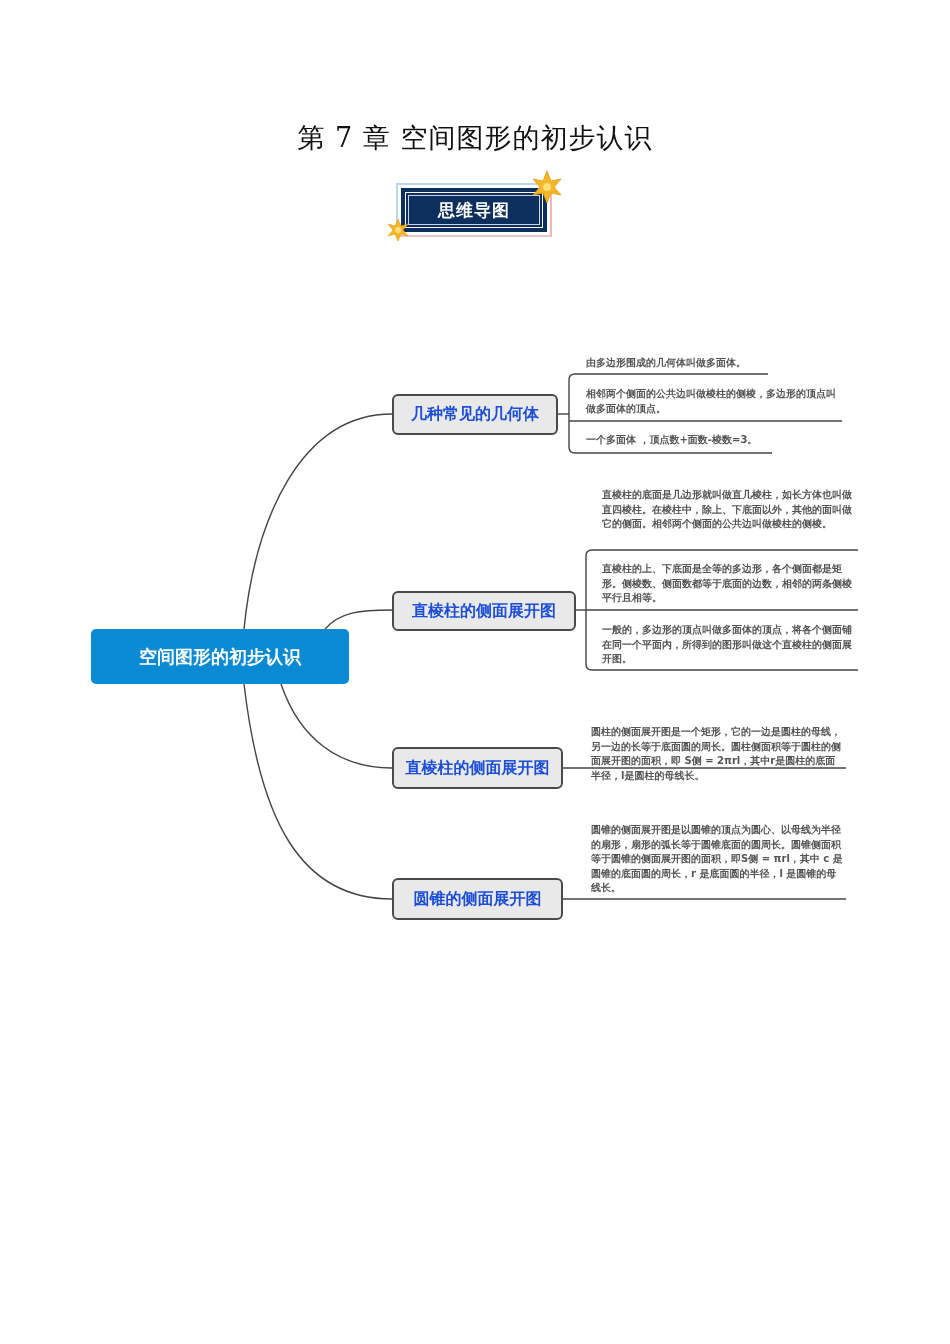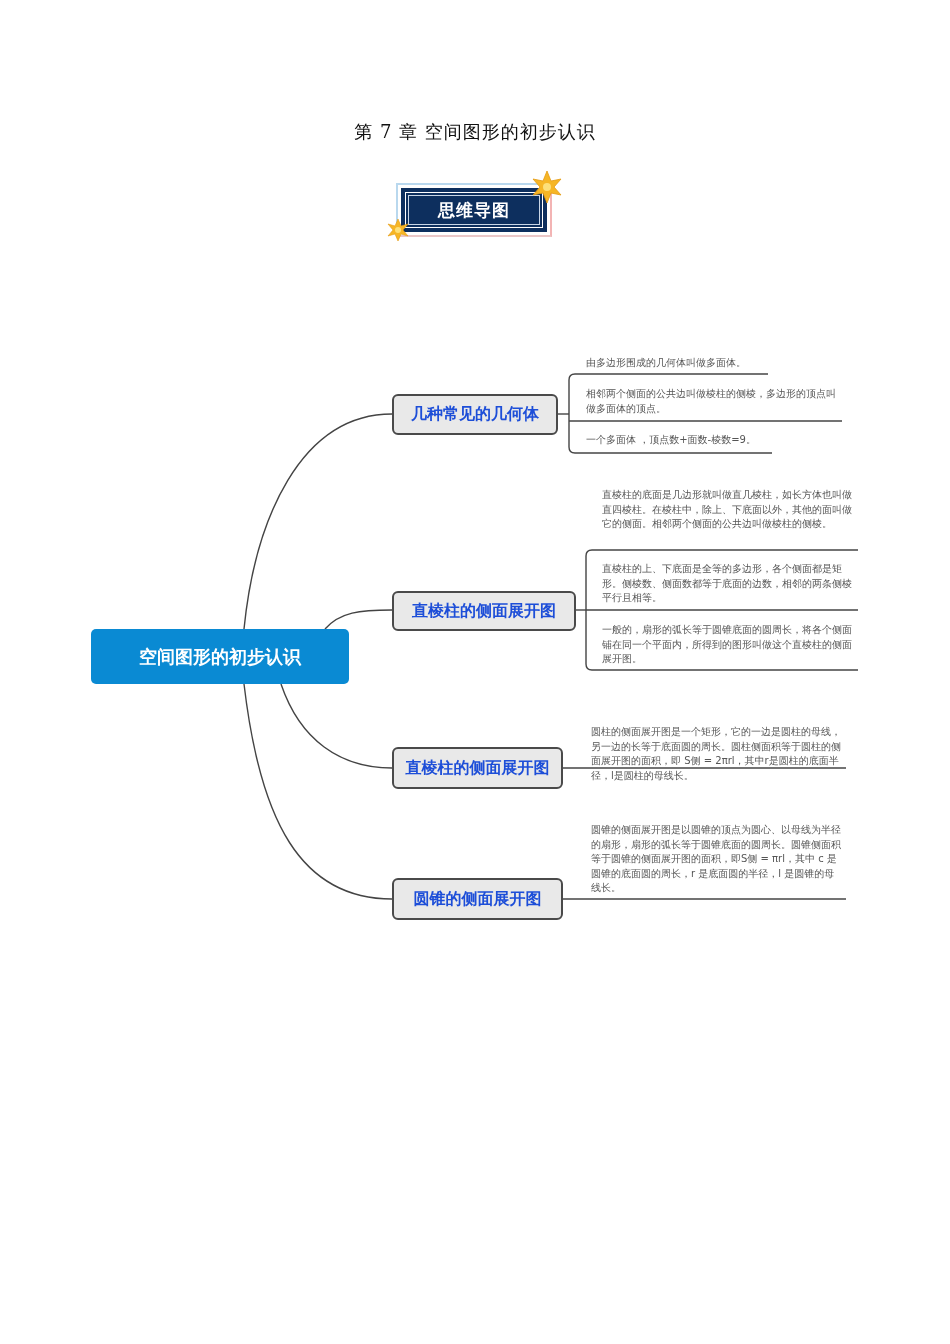--- a/index.html
+++ b/index.html
@@ -1,41 +1,41 @@
 <!DOCTYPE html>
 <html><head>
   <meta charset="utf-8">
   <style>
     html, body { margin: 0; padding: 0; background: #ffffff; }
     body { width: 950px; height: 1344px; position: relative; overflow: hidden;
            font-family: "DejaVu Sans", "Liberation Sans", sans-serif; }
     .abs { position: absolute; }
     .page-title { left: 0; top: 120px; width: 950px; text-align: center;
                   font-family: "DejaVu Serif", "Liberation Serif", serif;
-                  font-size: 18px; color: #111; letter-spacing: 1px; }
+                  font-size: 27px; color: #111; letter-spacing: 1px; }
     .badge-outer { left: 396px; top: 183px; width: 156px; height: 54px;
                    border: 2px solid #b9d8ee; border-right-color: #f3b4b4; border-bottom-color: #eac7c7;
                    box-sizing: border-box; background: #fff; }
     .badge-mid { position: absolute; left: 3px; top: 3px; right: 3px; bottom: 3px;
                  background: #0d2f5e; border: 1px solid #0d2f5e; }
     .badge-line { position: absolute; left: 3px; top: 3px; right: 3px; bottom: 3px;
                   border: 1px solid #ffffff; }
     .badge-line2 { position: absolute; left: 6px; top: 6px; right: 6px; bottom: 6px;
                    border: 1px solid #c9d6e6; }
     .badge-text { position: absolute; left: 0; right: 0; top: 0; bottom: 0;
                   display: flex; align-items: center; justify-content: center;
                   color: #ffffff; font-weight: bold; font-size: 17px; letter-spacing: 1px; border-radius: 10px; }
     .star { position: absolute; }
     .root { left: 91px; top: 629px; width: 258px; height: 55px; background: #0a8ad3;
             border-radius: 5px; color: #fff; font-weight: bold; font-size: 18px;
             display: flex; align-items: center; justify-content: center; letter-spacing: 0px; }
     .topic { background: #e9e9e9; border: 2px solid #4a4a4a; border-radius: 6px;
              box-sizing: border-box; color: #1d4ed8; font-weight: bold; font-size: 16px;
              display: flex; align-items: center; justify-content: center; }
-    .leaf { font-size: 10px; line-height: 14.5px; color: #555; }
+    .leaf { font-size: 10px; line-height: 14.5px; color: #555; font-weight: bold; }
     svg.lines { position: absolute; left: 0; top: 0; }
   </style>
 </head>
 <body>
 
 <div class="abs page-title">第 7 章  空间图形的初步认识</div>
 
 <div class="abs badge-outer">
   <div class="badge-mid">
     <div class="badge-line"></div>
@@ -76,24 +76,24 @@
 
     <path d="M563,899 L846,899"></path>
   </g>
 </svg>
 
 <div class="abs root">空间图形的初步认识</div>
 
 <div class="abs topic" style="left:392px;top:394px;width:166px;height:41px;">几种常见的几何体</div>
 <div class="abs leaf" style="left:586px;top:356px;width:250px;">由多边形围成的几何体叫做多面体。</div>
 <div class="abs leaf" style="left:586px;top:387px;width:254px;">相邻两个侧面的公共边叫做棱柱的侧棱，多边形的顶点叫做多面体的顶点。</div>
-<div class="abs leaf" style="left:586px;top:433px;width:250px;">一个多面体 ，顶点数+面数-棱数=9。</div>
+<div class="abs leaf" style="left:586px;top:433px;width:250px;">一个多面体 ，顶点数+面数-棱数=3。</div>
 
 <div class="abs topic" style="left:392px;top:591px;width:184px;height:40px;">直棱柱的侧面展开图</div>
 <div class="abs leaf" style="left:602px;top:488px;width:252px;">直棱柱的底面是几边形就叫做直几棱柱，如长方体也叫做直四棱柱。在棱柱中，除上、下底面以外，其他的面叫做它的侧面。相邻两个侧面的公共边叫做棱柱的侧棱。</div>
 <div class="abs leaf" style="left:602px;top:562px;width:252px;">直棱柱的上、下底面是全等的多边形，各个侧面都是矩形。侧棱数、侧面数都等于底面的边数，相邻的两条侧棱平行且相等。</div>
-<div class="abs leaf" style="left:602px;top:623px;width:252px;">一般的，扇形的弧长等于圆锥底面的圆周长，将各个侧面铺在同一个平面内，所得到的图形叫做这个直棱柱的侧面展开图。</div>
+<div class="abs leaf" style="left:602px;top:623px;width:252px;">一般的，多边形的顶点叫做多面体的顶点，将各个侧面铺在同一个平面内，所得到的图形叫做这个直棱柱的侧面展开图。</div>
 
 <div class="abs topic" style="left:392px;top:747px;width:171px;height:42px;">直棱柱的侧面展开图</div>
 <div class="abs leaf" style="left:591px;top:725px;width:252px;">圆柱的侧面展开图是一个矩形，它的一边是圆柱的母线，另一边的长等于底面圆的周长。圆柱侧面积等于圆柱的侧面展开图的面积，即 S侧 = 2πrl，其中r是圆柱的底面半径，l是圆柱的母线长。</div>
 
 <div class="abs topic" style="left:392px;top:878px;width:171px;height:42px;">圆锥的侧面展开图</div>
 <div class="abs leaf" style="left:591px;top:823px;width:252px;">圆锥的侧面展开图是以圆锥的顶点为圆心、以母线为半径的扇形，扇形的弧长等于圆锥底面的圆周长。圆锥侧面积等于圆锥的侧面展开图的面积，即S侧 = πrl，其中 c 是圆锥的底面圆的周长，r 是底面圆的半径，l 是圆锥的母线长。</div>
 
 </body></html>

